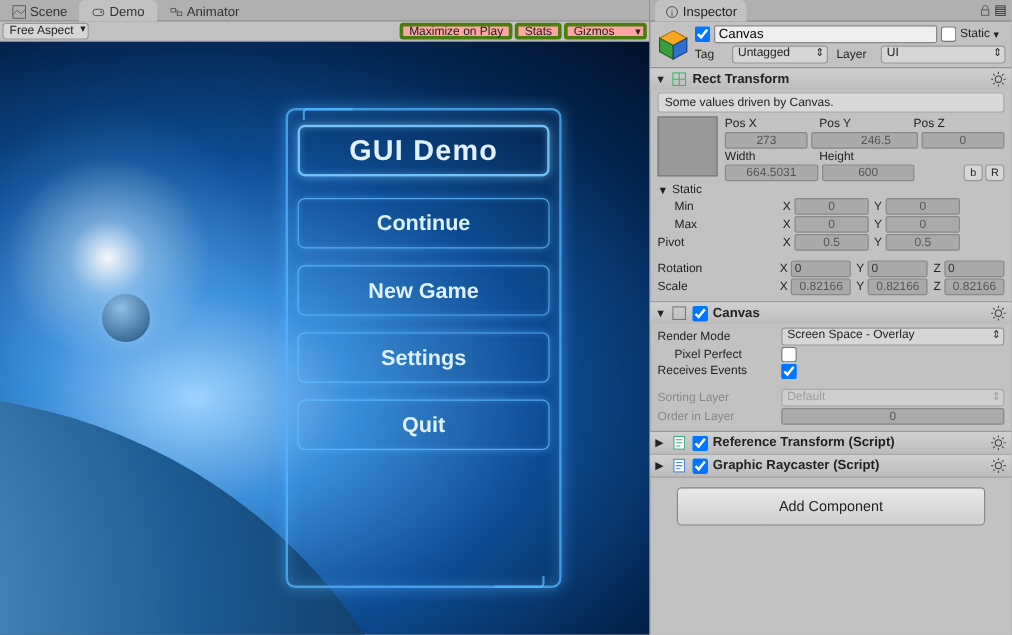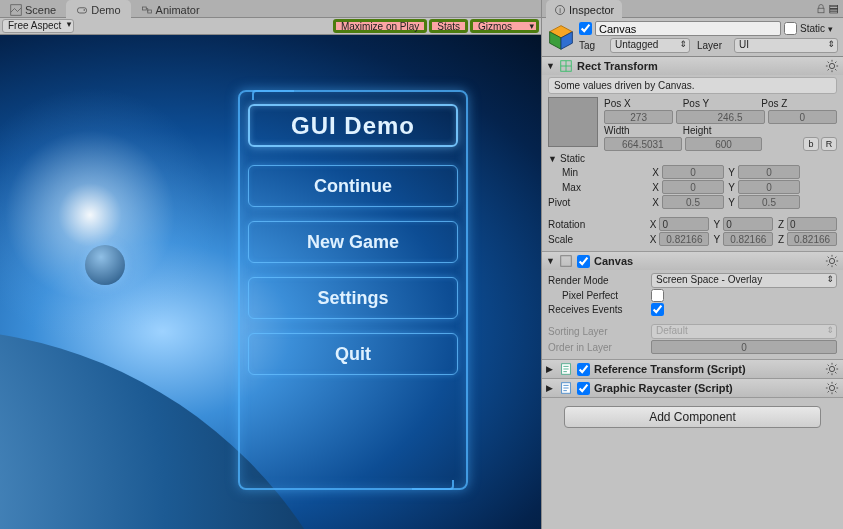--- a/index.html
+++ b/index.html
@@ -58,21 +58,21 @@
   .field-row { display: flex; align-items: center; margin: 1px 0; gap: 3px; }
   .field-row .k { width: 100px; }
   .field-row .axis { width: 8px; text-align: right; }
   .field-row input[type=text] { background: #aaa; border: 1px solid #888; border-radius: 2px; height: 14px; font-size: 10px; padding: 0 2px; color: #333; width: 50px; }
   .field-row input[type=text].wide { width: 62px; }
   .field-row input[type=text]:disabled { background: #aaa; color: #555; text-align: center; }
   .mini-btn { width: 16px; height: 14px; background: #d6d6d6; border: 1px solid #999; border-radius: 3px; font-size: 9px; cursor: pointer; display: flex; align-items: center; justify-content: center; }
   .thumb { width: 50px; height: 50px; background: #999; border: 1px solid #777; margin-right: 6px; }
   .check { width: 13px; height: 13px; }
   .disabled { color: #888; }
-  .add-comp { margin: 8px 22px; height: 22px; background: linear-gradient(#e8e8e8,#cfcfcf); border: 1px solid #888; border-radius: 4px; font-size: 12px; cursor: pointer; display: flex; align-items: center; justify-content: center; }
+  .add-comp { margin: 8px 22px; height: 32px; background: linear-gradient(#e8e8e8,#cfcfcf); border: 1px solid #888; border-radius: 4px; font-size: 12px; cursor: pointer; display: flex; align-items: center; justify-content: center; }
 </style>
 </head>
 <body>
 
 <div class="left">
   <div class="tabs">
     <div class="tab">
       <svg class="icon" viewBox="0 0 16 16">
           <rect x="1" y="1" width="14" height="14" fill="none" stroke="#555"></rect>
           <path d="M1 11l5-5 4 4 5-5" stroke="#555" fill="none"></path>

